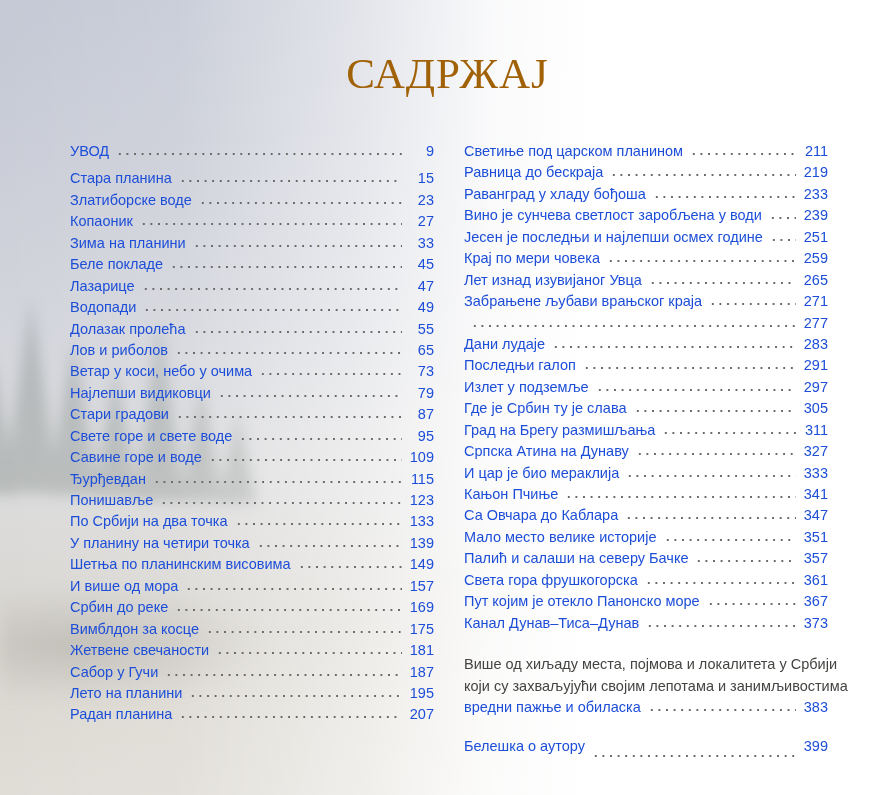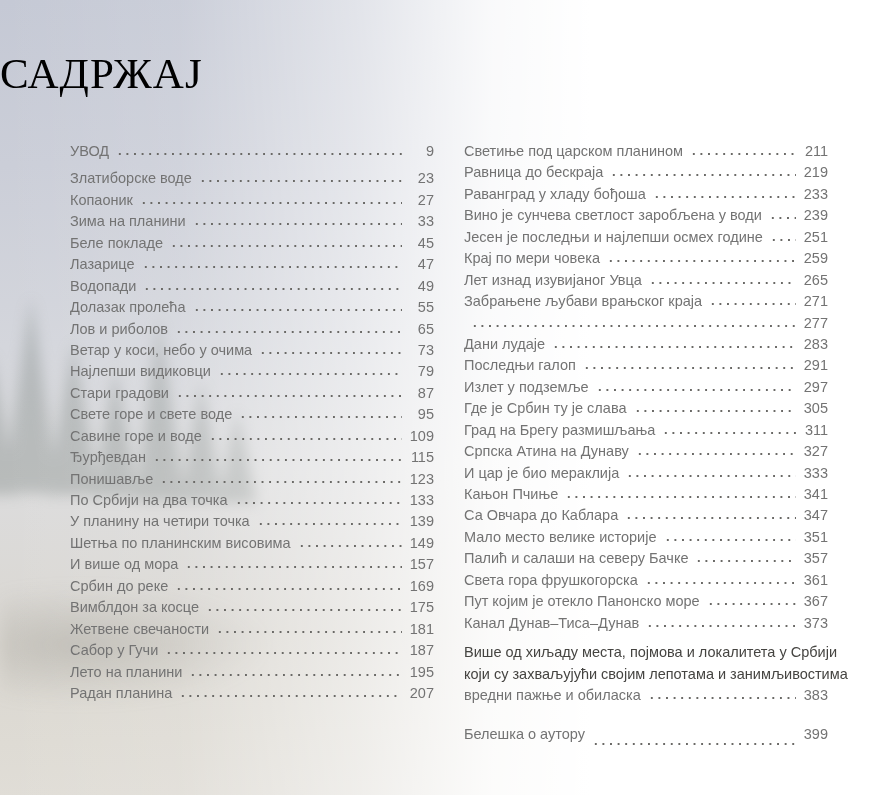--- a/index.html
+++ b/index.html
@@ -32,52 +32,52 @@
     background:linear-gradient(90deg,
       rgba(255,255,255,0) 0%, rgba(255,255,255,.10) 20%,
       rgba(255,255,255,.50) 40%, rgba(255,255,255,.90) 55%,
       #ffffff 66%, #ffffff 100%);
   }
 
   .content { position:absolute; inset:0; }
 
   .title {
     margin:51px 0 0 0;
-    text-align:left;
+    text-align:center;
     font-family:"Liberation Serif", serif;
     font-weight:400;
     font-size:43px; line-height:46px;
     letter-spacing:1px;
-    color:#000000;
+    color:#a16207;
   }
 
   .columns {
     display:flex; gap:30px;
     margin:44px 67px 0 70px;
   }
   .col { flex:1 1 0; min-width:0; }
 
   .toc-row {
     display:flex; align-items:baseline;
     height:21.45px; line-height:21.45px;
-    font-size:14.5px; color:#737373;
+    font-size:14.5px; color:#1d4ed8;
   }
   .toc-row .label { white-space:nowrap; }
   .leader {
     flex:1 1 auto; min-width:12px;
     height:4px; margin:0 5px 0 7px;
     background-image:radial-gradient(circle, #6a6966 1.05px, rgba(106,105,102,0) 1.5px);
     background-size:7.6px 4px;
     background-repeat:repeat-x;
     background-position:0 60%;
   }
   .pageno { min-width:27px; text-align:right; white-space:nowrap; }
 
   .intro-row  { margin-bottom:6px; }
-  .summary    { margin-top:8px; font-size:14.5px; color:#454441; }
+  .summary    { margin-top:20px; font-size:14.5px; color:#454441; }
   .sum-line   { line-height:21.45px; white-space:nowrap; }
   .author-row { margin-top:18px;align-items:flex-end; }
 </style>
 </head>
 <body>
 
 <div class="bg-base"></div>
 <svg class="bg-trees" width="330" height="270" viewBox="0 0 330 270" aria-hidden="true">
   <g fill="#7f8784">
     <polygon points="0,260 16,115 42,260"></polygon>
@@ -96,20 +96,25 @@
   <h1 class="title">САДРЖАЈ</h1>
 
   <div class="columns">
     <div class="col" id="left-col">
         <div class="toc-row intro-row">
     <span class="label">УВОД</span>
     <span class="leader"></span>
     <span class="pageno">9</span>
   </div>
         <div class="toc-row">
+    <span class="label">Стара планина</span>
+    <span class="leader"></span>
+    <span class="pageno">15</span>
+  </div>
+        <div class="toc-row">
     <span class="label">Златиборске воде</span>
     <span class="leader"></span>
     <span class="pageno">23</span>
   </div>
         <div class="toc-row">
     <span class="label">Копаоник</span>
     <span class="leader"></span>
     <span class="pageno">27</span>
   </div>
         <div class="toc-row">

